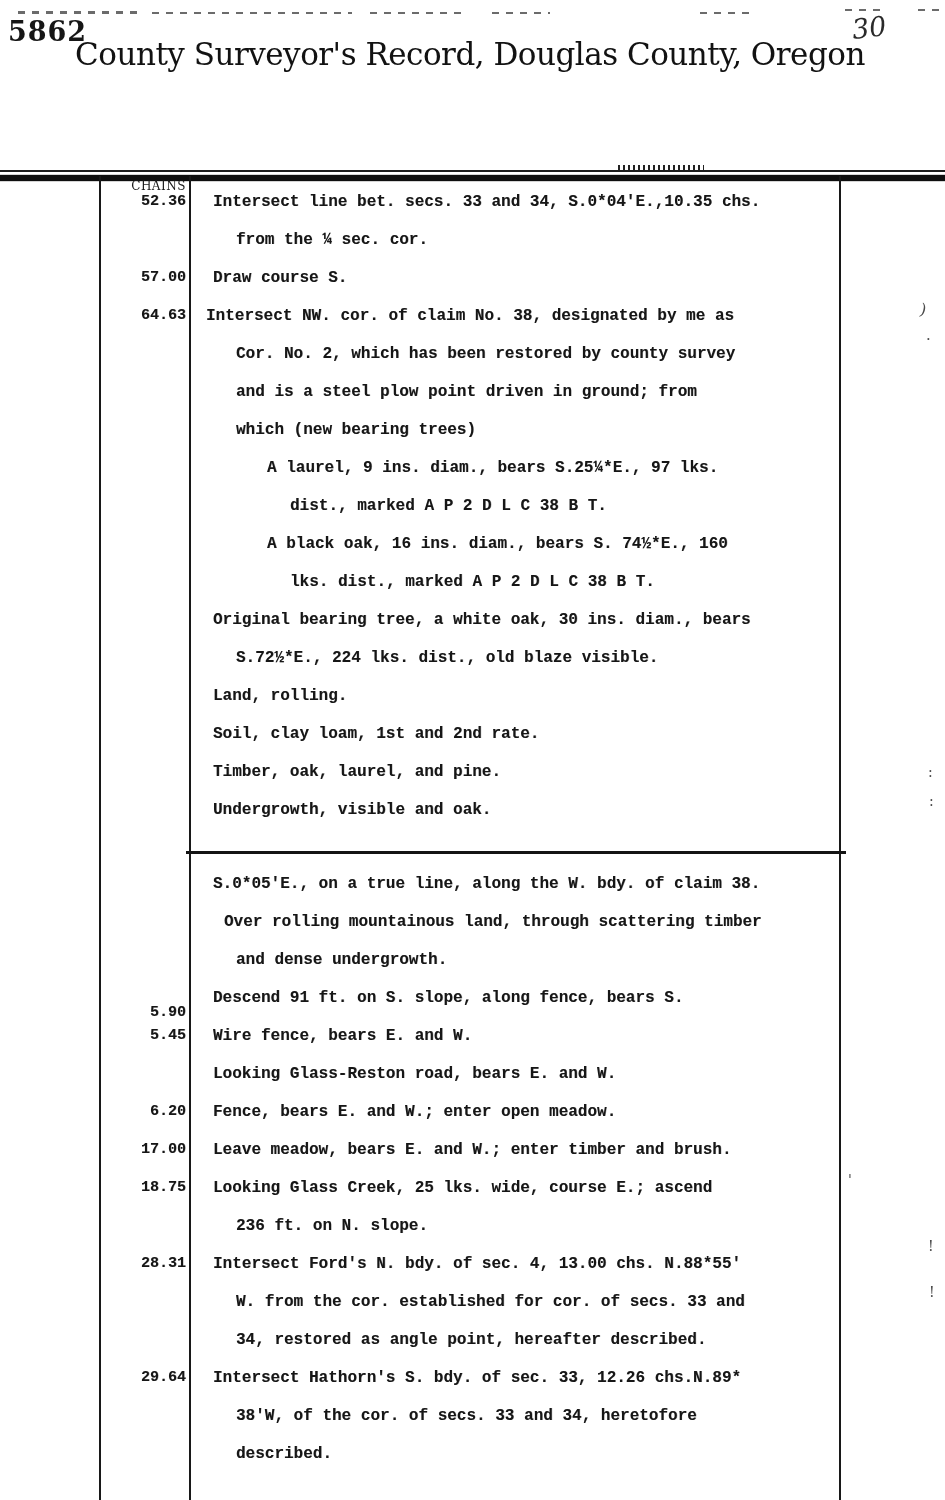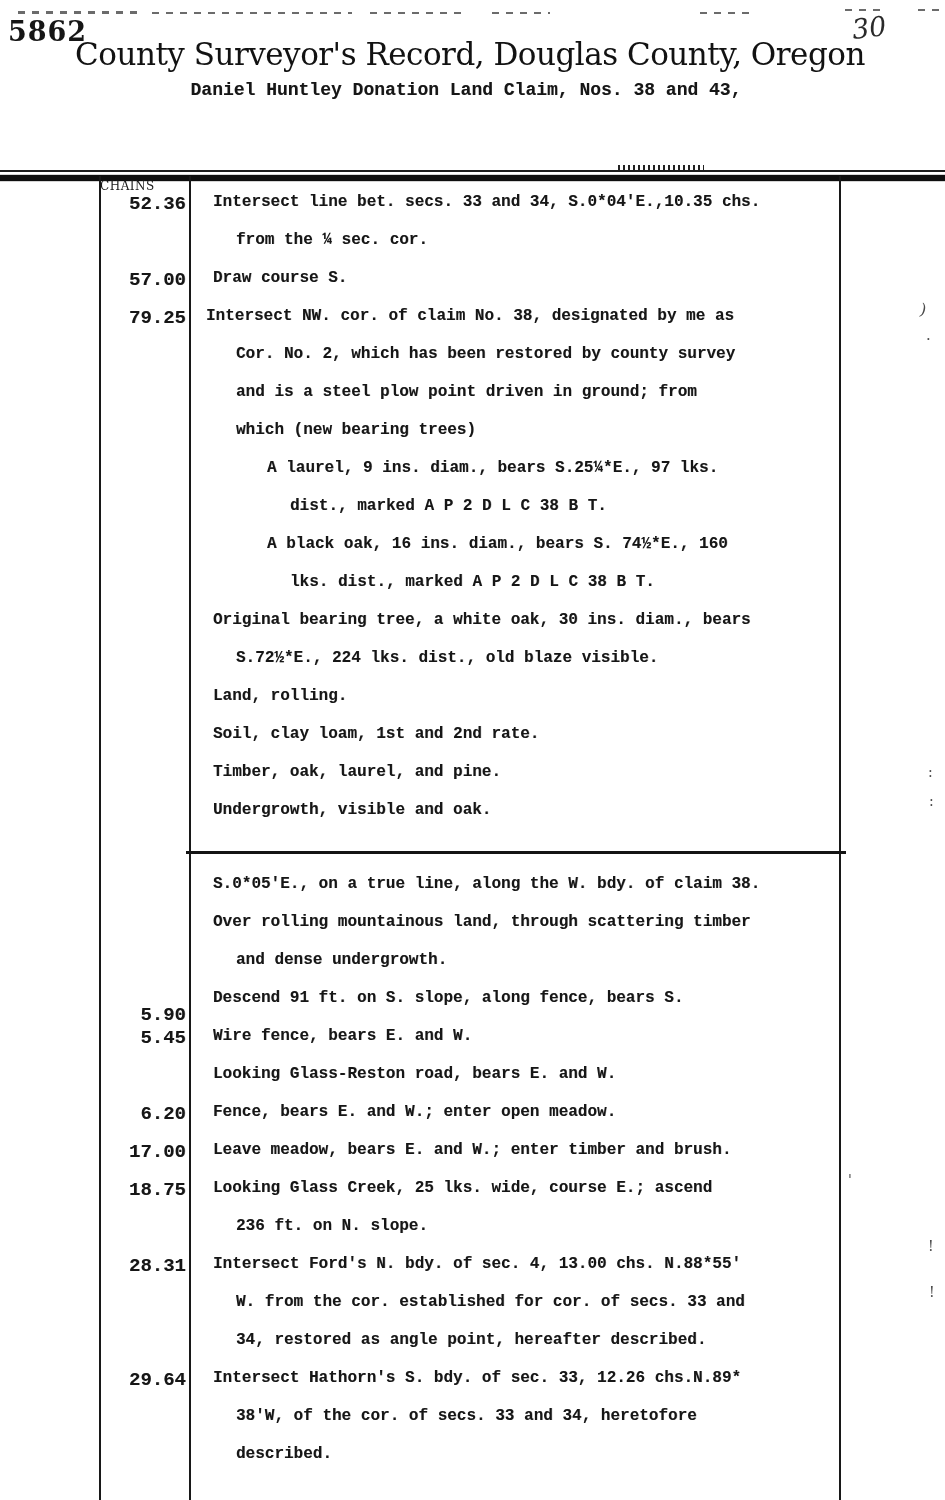--- a/index.html
+++ b/index.html
@@ -30,80 +30,79 @@
   .band-thin{position:absolute;left:0;top:170px;width:945px;height:2px;background:#1c1c1c;}
   .band-thick{position:absolute;left:0;top:175px;width:945px;height:6px;background:#0e0e0e;
     box-shadow:0 0 1px #000;}
   .smudge{position:absolute;left:618px;top:165px;width:86px;height:5px;
     background:repeating-linear-gradient(90deg,#222 0 2px,transparent 2px 5px);}
   .vline{position:absolute;top:176px;width:2px;height:1324px;background:#181818;}
   .vl1{left:99px;}
   .vl2{left:189px;}
   .vl3{left:839px;}
   .section-divider{position:absolute;left:186px;top:851px;width:660px;height:3px;background:#141414;}
-  .chains-header{position:absolute;left:100px;top:179px;width:86px;text-align:left;
+  .chains-header{position:absolute;left:100px;top:179px;width:86px;text-align:right;
     font-family:"DejaVu Serif",serif;font-size:12px;letter-spacing:.5px;color:#1a1a1a;}
   
   .chain-num{position:absolute;left:98px;width:88px;text-align:right;
-    font-weight:bold;font-size:19px;white-space:pre;text-shadow:.4px .4px 0 rgba(0,0,0,.35);}
+    font-weight:bold;font-size:15px;white-space:pre;text-shadow:.4px .4px 0 rgba(0,0,0,.35);}
   .desc-line{position:absolute;font-weight:bold;font-size:16px;white-space:pre;
     text-shadow:.4px .4px 0 rgba(0,0,0,.35);}
   .margin-mark{position:absolute;font-family:"DejaVu Serif",serif;color:#4a4a4a;}
 </style>
 </head>
 <body>
 
 <div class="sheet">
 
   <div class="dash d1"></div>
   <div class="dash d2"></div>
   <div class="dash d3"></div>
   <div class="dash d4"></div>
   <div class="dash d5"></div>
   <div class="dash d6"></div>
   <div class="dash d7"></div>
 
   <div class="pgnum-left">5862</div>
   <div class="pgnum-right">30</div>
   <div class="doc-title">County Surveyor's Record, Douglas County, Oregon</div>
-  <div class="doc-sub sub1">Daniel Huntley Donation Land Claim, Nos. 38 and 43,</div>
 
   <div class="band-thin"></div>
   <div class="band-thick"></div>
   <div class="smudge"></div>
   <div class="vline vl1"></div>
   <div class="vline vl2"></div>
   <div class="vline vl3"></div>
   <div class="section-divider"></div>
 
   <div class="chains-header">CHAINS</div>
 
   <div id="rows-root">
       <div class="chain-num" style="top: 193px;">52.36</div>
       <div class="desc-line" style="top: 193px; left: 213px;">Intersect line bet. secs. 33 and 34, S.0*04'E.,10.35 chs.</div>
       <div class="desc-line" style="top: 231px; left: 236px;">from the ¼ sec. cor.</div>
       <div class="chain-num" style="top: 269px;">57.00</div>
       <div class="desc-line" style="top: 269px; left: 213px;">Draw course S.</div>
-      <div class="chain-num" style="top: 307px;">79.25</div>
+      <div class="chain-num" style="top: 307px;">64.63</div>
       <div class="desc-line" style="top: 307px; left: 206px; text-align: right;">Intersect NW. cor. of claim No. 38, designated by me as</div>
       <div class="desc-line" style="top: 345px; left: 236px;">Cor. No. 2, which has been restored by county survey</div>
       <div class="desc-line" style="top: 383px; left: 236px;">and is a steel plow point driven in ground; from</div>
       <div class="desc-line" style="top: 421px; left: 236px;">which (new bearing trees)</div>
       <div class="desc-line" style="top: 459px; left: 267px;">A laurel, 9 ins. diam., bears S.25¼*E., 97 lks.</div>
       <div class="desc-line" style="top: 497px; left: 290px;">dist., marked A P 2 D L C 38 B T.</div>
       <div class="desc-line" style="top: 535px; left: 267px;">A black oak, 16 ins. diam., bears S. 74½*E., 160</div>
       <div class="desc-line" style="top: 573px; left: 290px;">lks. dist., marked A P 2 D L C 38 B T.</div>
       <div class="desc-line" style="top: 611px; left: 213px;">Original bearing tree, a white oak, 30 ins. diam., bears</div>
       <div class="desc-line" style="top: 649px; left: 236px;">S.72½*E., 224 lks. dist., old blaze visible.</div>
       <div class="desc-line" style="top: 687px; left: 213px;">Land, rolling.</div>
       <div class="desc-line" style="top: 725px; left: 213px;">Soil, clay loam, 1st and 2nd rate.</div>
       <div class="desc-line" style="top: 763px; left: 213px;">Timber, oak, laurel, and pine.</div>
       <div class="desc-line" style="top: 801px; left: 213px;">Undergrowth, visible and oak.</div>
       <div class="desc-line" style="top: 875px; left: 213px;">S.0*05'E., on a true line, along the W. bdy. of claim 38.</div>
-      <div class="desc-line" style="top: 913px; left: 213px; font-family: Liberation Mono, monospace;">Over rolling mountainous land, through scattering timber</div>
+      <div class="desc-line" style="top: 913px; left: 224px; font-family: Liberation Mono, monospace;">Over rolling mountainous land, through scattering timber</div>
       <div class="desc-line" style="top: 951px; left: 236px;">and dense undergrowth.</div>
       <div class="desc-line" style="top: 989px; left: 213px;">Descend 91 ft. on S. slope, along fence, bears S.</div>
       <div class="chain-num" style="top: 1027px;">5.45</div>
       <div class="desc-line" style="top: 1027px; left: 213px;">Wire fence, bears E. and W.</div>
       <div class="chain-num" style="top: 1004px; text-align: right;">5.90</div>
       <div class="desc-line" style="top: 1065px; left: 213px;">Looking Glass-Reston road, bears E. and W.</div>
       <div class="chain-num" style="top: 1103px;">6.20</div>
       <div class="desc-line" style="top: 1103px; left: 213px;">Fence, bears E. and W.; enter open meadow.</div>
       <div class="chain-num" style="top: 1141px;">17.00</div>
       <div class="desc-line" style="top: 1141px; left: 213px;">Leave meadow, bears E. and W.; enter timber and brush.</div>

